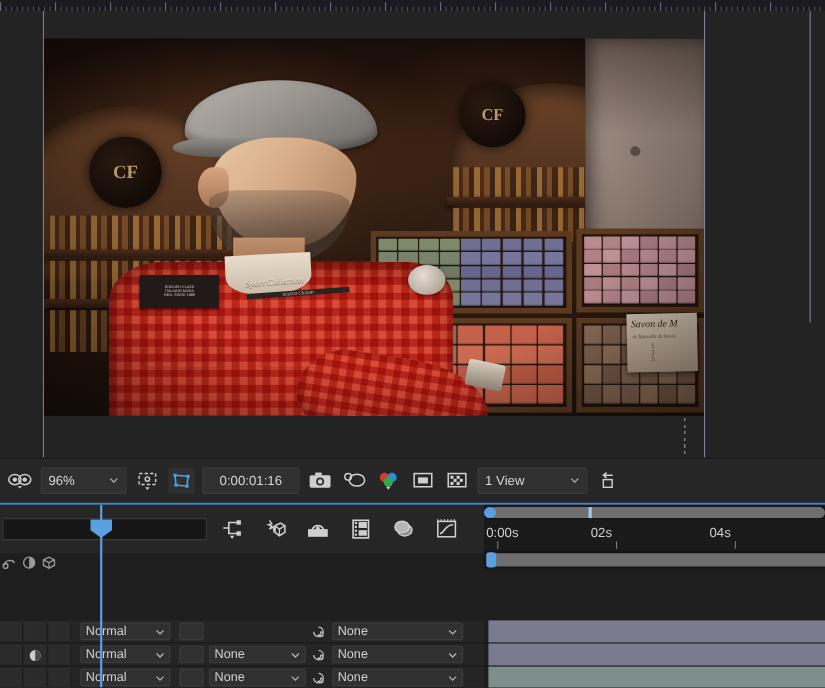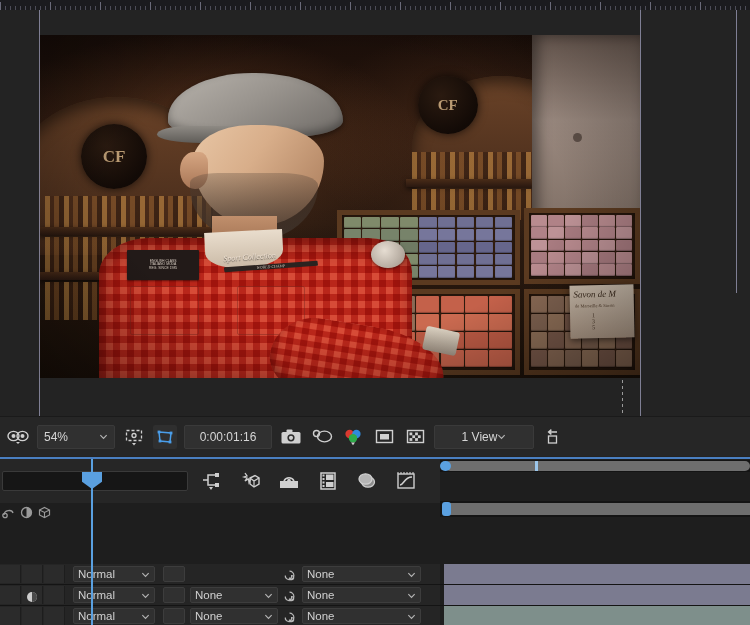--- a/index.html
+++ b/index.html
@@ -602,21 +602,21 @@
         <svg width="22" height="14" viewBox="0 0 22 14">
           <ellipse cx="6.5" cy="6" rx="5.5" ry="4.6" fill="none" stroke="#cfcfcf" stroke-width="1.4"></ellipse>
           <ellipse cx="15.5" cy="6" rx="5.5" ry="4.6" fill="none" stroke="#cfcfcf" stroke-width="1.4"></ellipse>
           <circle cx="6.5" cy="6" r="2" fill="#cfcfcf"></circle>
             <circle cx="15.5" cy="6" r="2" fill="#cfcfcf"></circle>
           <path d="M9 12 L11 14 L13 12" fill="#cfcfcf"></path>
         </svg>
       </div>
 
       <div class="tb-sel" style="width:78px;">
-        <span>54%</span>
+        <span>96%</span>
         <svg class="chev" viewBox="0 0 10 10">
           <path d="M1.5 3.5 L5 7 L8.5 3.5" fill="none" stroke="#b4b4b4" stroke-width="1.3"></path>
           </svg>
       </div>
 
       <div class="tb-btn">
         <svg width="20" height="18" viewBox="0 0 20 18">
           <rect x="2.5" y="2.5" width="15" height="10" fill="none" stroke="#cfcfcf" stroke-width="1.3" stroke-dasharray="3 2"></rect>
           <circle cx="10" cy="7.5" r="2" fill="none" stroke="#cfcfcf" stroke-width="1.3"></circle>
           <path d="M8 15 L10 17.5 L12 15" fill="#cfcfcf"></path>
@@ -678,21 +678,21 @@
               <rect x="9.1" y="3.5" width="2.8" height="2.8"></rect>
             <rect x="6.3" y="6.3" width="2.8" height="2.8"></rect>
               <rect x="11.9" y="6.3" width="2.8" height="2.8"></rect>
             <rect x="3.5" y="9.1" width="2.8" height="2.8"></rect>
               <rect x="9.1" y="9.1" width="2.8" height="2.8"></rect>
           </g>
         </svg>
       </div>
 
 
-      <div class="tb-sel" style="width:100px;justify-content:center;">
+      <div class="tb-sel" style="width:100px;">
         <span>1 View</span>
         <svg class="chev" viewBox="0 0 10 10">
           <path d="M1.5 3.5 L5 7 L8.5 3.5" fill="none" stroke="#b4b4b4" stroke-width="1.3"></path>
           </svg>
       </div>
 
       <div class="tb-btn">
         <svg width="14" height="18" viewBox="0 0 14 18">
           <path d="M11 4 L3 4 M5.4 1.6 L2.6 4 L5.4 6.4" fill="none" stroke="#cfcfcf" stroke-width="1.4"></path>
           <rect x="2.5" y="8" width="8" height="7" fill="none" stroke="#cfcfcf" stroke-width="1.3"></rect>
@@ -762,20 +762,28 @@
 
     <div id="search-box" style="position:absolute;left:2px;top:12px;width:186px;height:20px;"></div>
 
     <div id="tl-right">
       <div id="navbar">
         <div class="track"></div>
         <div class="handle"></div>
         <div class="mark"></div>
       </div>
 
+      <div id="tl-ruler">
+        <div class="lbl" style="left:2px;">0:00s</div>
+        <div class="lbl" style="left:97px;">02s</div>
+        <div class="lbl" style="left:205px;">04s</div>
+        <div class="rtick" style="left:12px;"></div>
+        <div class="rtick" style="left:120px;"></div>
+        <div class="rtick" style="left:228px;"></div>
+      </div>
 
       <div id="wab">
         <div class="bar"></div>
         <div class="h"></div>
       </div>
     </div>
 
     <div id="playhead">
       <div class="head"></div>
     </div>

